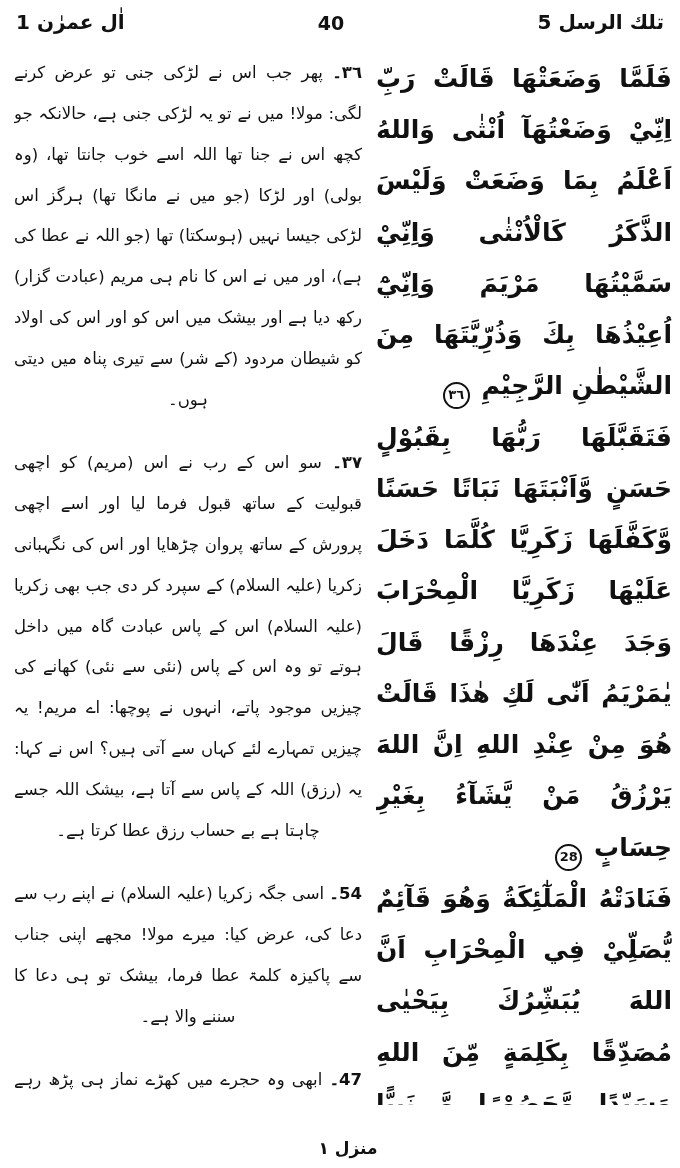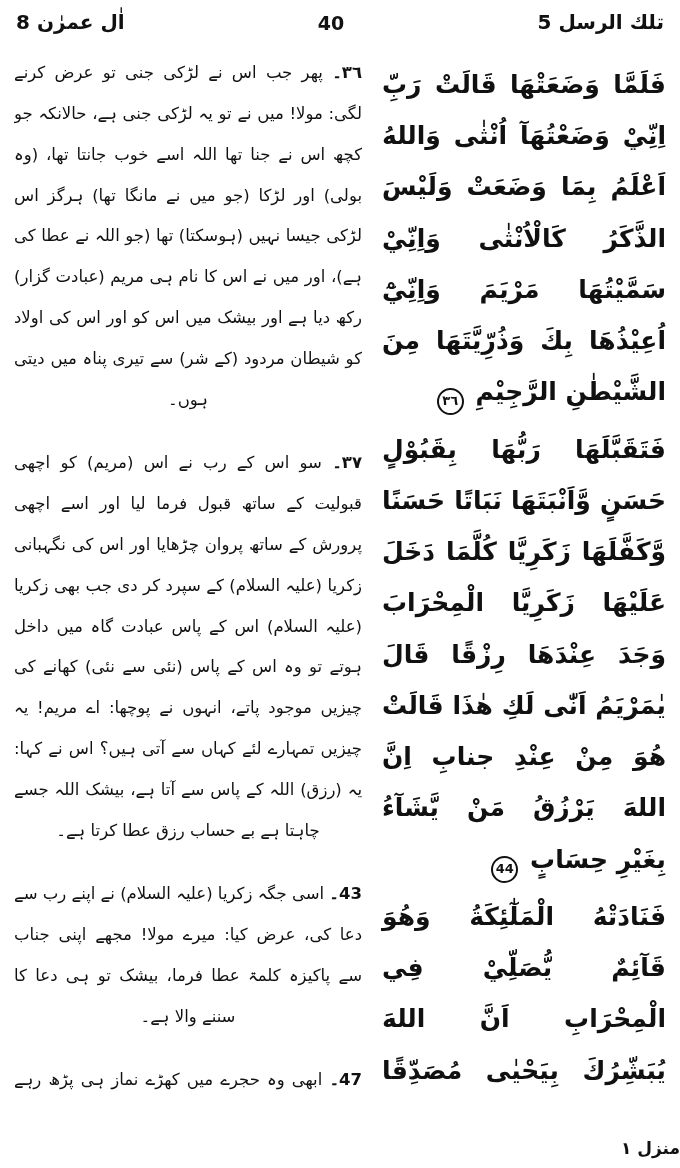--- a/index.html
+++ b/index.html
@@ -22,21 +22,21 @@
     display:flex; gap:14px;
     padding:18px 8px 0 8px;
   }
   
   .quran-col {
     width:296px; height:1052px; overflow:hidden;
     font-size:25px; font-weight:bold;
     line-height:2.05;
     text-align:justify;
   }
-  .quran-col p.ayah { margin:6px; }
+  .quran-col p.ayah { margin:0; }
   .vmark {
     display:inline-block;
     width:27px; height:27px;
     border:2.5px solid #111;
     border-radius:50%;
     font-size:13px; font-weight:bold;
     line-height:22px; text-align:center;
     vertical-align:-5px;
     margin:0 3px;
     letter-spacing:0;
@@ -46,46 +46,47 @@
     width:348px; height:1052px; overflow:hidden;
     font-size:16.5px;
     line-height:2.48;
     text-align:justify;
     text-align-last:center;
   }
   .trans-col p.tpara { margin:0 0 22px 0; }
   .pnum { font-weight:bold; }
   .footer {
     position:absolute; bottom:10px; left:16px; right:0;
+    text-align:center;
     font-size:17px; font-weight:bold;
   }
 </style>
 </head>
 <body>
 
 <div class="page">
 
   <div class="header">
     <div class="h-right">تلك الرسل 5</div>
     <div class="h-center">40</div>
-    <div class="h-left">اٰل عمرٰن 8</div>
+    <div class="h-left">اٰل عمرٰن 1</div>
   </div>
 
   <div class="main">
 
     <div class="quran-col">
       <p class="ayah"><span>فَلَمَّا وَضَعَتْهَا قَالَتْ رَبِّ اِنِّيْ وَضَعْتُهَآ اُنْثٰى وَاللهُ اَعْلَمُ بِمَا وَضَعَتْ وَلَيْسَ الذَّكَرُ كَالْاُنْثٰى وَاِنِّيْ سَمَّيْتُهَا مَرْيَمَ وَاِنِّيْٓ اُعِيْذُهَا بِكَ وَذُرِّيَّتَهَا مِنَ الشَّيْطٰنِ الرَّجِيْمِ</span> <span class="vmark">٣٦</span></p>
-      <p class="ayah"><span>فَتَقَبَّلَهَا رَبُّهَا بِقَبُوْلٍ حَسَنٍ وَّاَنْبَتَهَا نَبَاتًا حَسَنًا وَّكَفَّلَهَا زَكَرِيَّا كُلَّمَا دَخَلَ عَلَيْهَا زَكَرِيَّا الْمِحْرَابَ وَجَدَ عِنْدَهَا رِزْقًا قَالَ يٰمَرْيَمُ اَنّٰى لَكِ هٰذَا قَالَتْ هُوَ مِنْ عِنْدِ جنابِ اِنَّ اللهَ يَرْزُقُ مَنْ يَّشَآءُ بِغَيْرِ حِسَابٍ</span> <span class="vmark">44</span></p>
+      <p class="ayah"><span>فَتَقَبَّلَهَا رَبُّهَا بِقَبُوْلٍ حَسَنٍ وَّاَنْبَتَهَا نَبَاتًا حَسَنًا وَّكَفَّلَهَا زَكَرِيَّا كُلَّمَا دَخَلَ عَلَيْهَا زَكَرِيَّا الْمِحْرَابَ وَجَدَ عِنْدَهَا رِزْقًا قَالَ يٰمَرْيَمُ اَنّٰى لَكِ هٰذَا قَالَتْ هُوَ مِنْ عِنْدِ اللهِ اِنَّ اللهَ يَرْزُقُ مَنْ يَّشَآءُ بِغَيْرِ حِسَابٍ</span> <span class="vmark">28</span></p>
       <p class="ayah"><span>فَنَادَتْهُ الْمَلٰٓئِكَةُ وَهُوَ قَآئِمٌ يُّصَلِّيْ فِي الْمِحْرَابِ اَنَّ اللهَ يُبَشِّرُكَ بِيَحْيٰى مُصَدِّقًا بِكَلِمَةٍ مِّنَ اللهِ وَسَيِّدًا وَّحَصُوْرًا وَّ نَبِيًّا مِّنَ</span></p>
     </div>
 
     <div class="trans-col">
       <p class="tpara"><span class="pnum">٣٦۔</span> <span>پھر جب اس نے لڑکی جنی تو عرض کرنے لگی: مولا! میں نے تو یہ لڑکی جنی ہے، حالانکہ جو کچھ اس نے جنا تھا اللہ اسے خوب جانتا تھا، (وہ بولی) اور لڑکا (جو میں نے مانگا تھا) ہرگز اس لڑکی جیسا نہیں (ہوسکتا) تھا (جو اللہ نے عطا کی ہے)، اور میں نے اس کا نام ہی مریم (عبادت گزار) رکھ دیا ہے اور بیشک میں اس کو اور اس کی اولاد کو شیطان مردود (کے شر) سے تیری پناہ میں دیتی ہوں۔</span></p>
       <p class="tpara"><span class="pnum">٣٧۔</span> <span>سو اس کے رب نے اس (مریم) کو اچھی قبولیت کے ساتھ قبول فرما لیا اور اسے اچھی پرورش کے ساتھ پروان چڑھایا اور اس کی نگہبانی زکریا (علیہ السلام) کے سپرد کر دی جب بھی زکریا (علیہ السلام) اس کے پاس عبادت گاہ میں داخل ہوتے تو وہ اس کے پاس (نئی سے نئی) کھانے کی چیزیں موجود پاتے، انہوں نے پوچھا: اے مریم! یہ چیزیں تمہارے لئے کہاں سے آتی ہیں؟ اس نے کہا: یہ (رزق) اللہ کے پاس سے آتا ہے، بیشک اللہ جسے چاہتا ہے بے حساب رزق عطا کرتا ہے۔</span></p>
-      <p class="tpara"><span class="pnum">43۔</span> <span>اسی جگہ زکریا (علیہ السلام) نے اپنے رب سے دعا کی، عرض کیا: میرے مولا! مجھے اپنی جناب سے پاکیزہ کلمۃ عطا فرما، بیشک تو ہی دعا کا سننے والا ہے۔</span></p>
+      <p class="tpara"><span class="pnum">54۔</span> <span>اسی جگہ زکریا (علیہ السلام) نے اپنے رب سے دعا کی، عرض کیا: میرے مولا! مجھے اپنی جناب سے پاکیزہ کلمۃ عطا فرما، بیشک تو ہی دعا کا سننے والا ہے۔</span></p>
       <p class="tpara"><span class="pnum">47۔</span> <span>ابھی وہ حجرے میں کھڑے نماز ہی پڑھ رہے تھے (یا دعا ہی کر رہے تھے) کہ انہیں فرشتوں نے آواز دی: بیشک اللہ آپ کو (فرزند) یحیٰی (علیہ السلام) کی بشارت دیتا ہے جو کلمۃ اللہ (یعنی عیسٰی علیہ السلام) کی تصدیق کرنے والا ہوگا اور سردار ہوگا اور عورتوں (کی رغبت) سے بہت محفوظ ہوگا</span></p>
     </div>
 
   </div>
 
   <div class="footer">
     <span>منزل ١</span>
   </div>
 
 </div>

